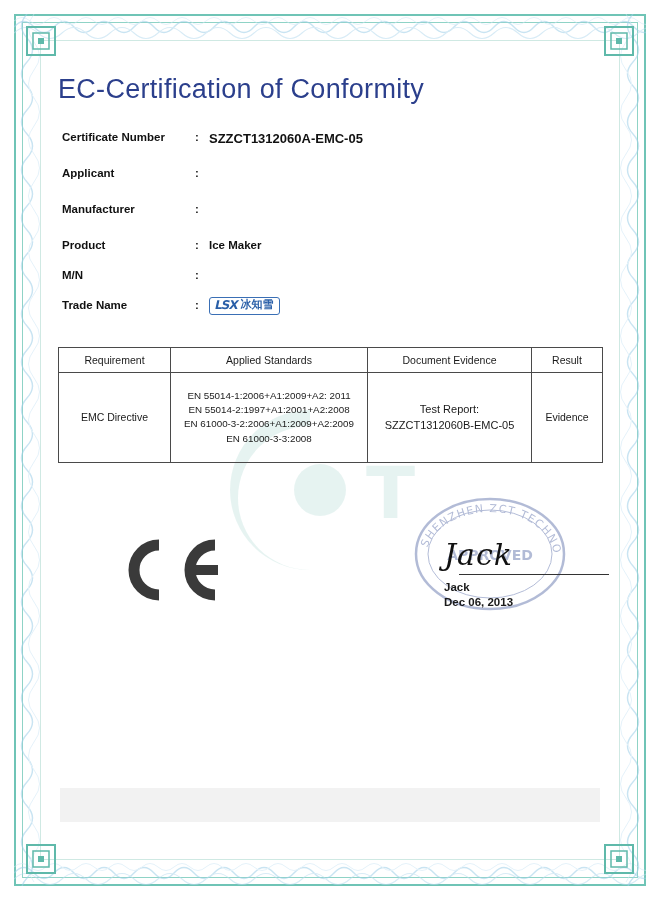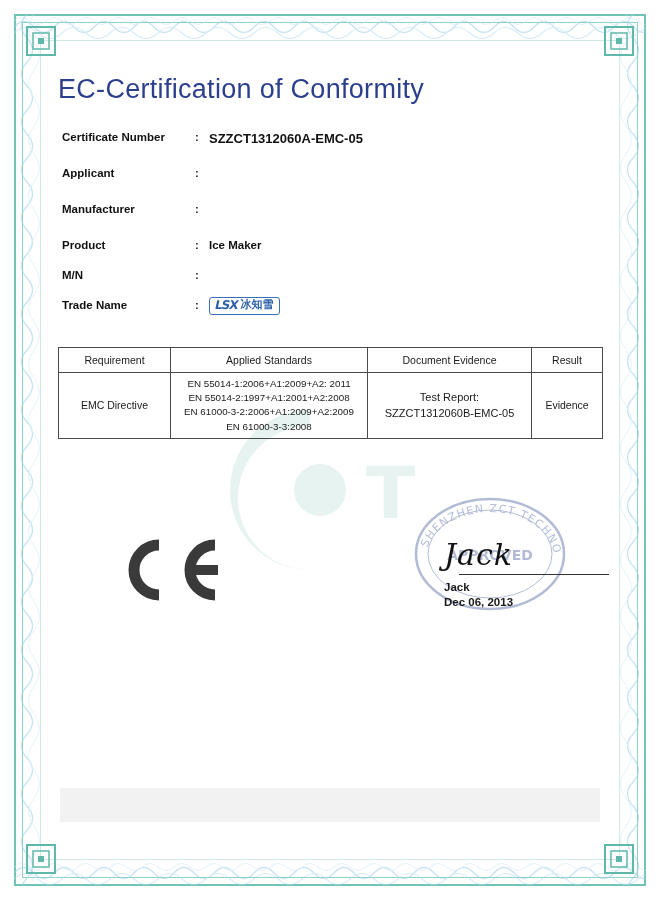--- a/index.html
+++ b/index.html
@@ -155,21 +155,21 @@
 
   
   table.std {
     width: 545px;
     border-collapse: collapse;
     margin-top: 22px;
     font-size: 10px;
   }
   table.std th, table.std td {
     border: 1px solid #4a4a4a;
-    padding: 4px 4px;
+    padding: 16px 4px;
     vertical-align: middle;
     text-align: center;
   }
   table.std th {
     font-weight: normal;
     font-size: 10.5px;
     padding: 6px 4px;
   }
   td.stds {
     text-align: left;

